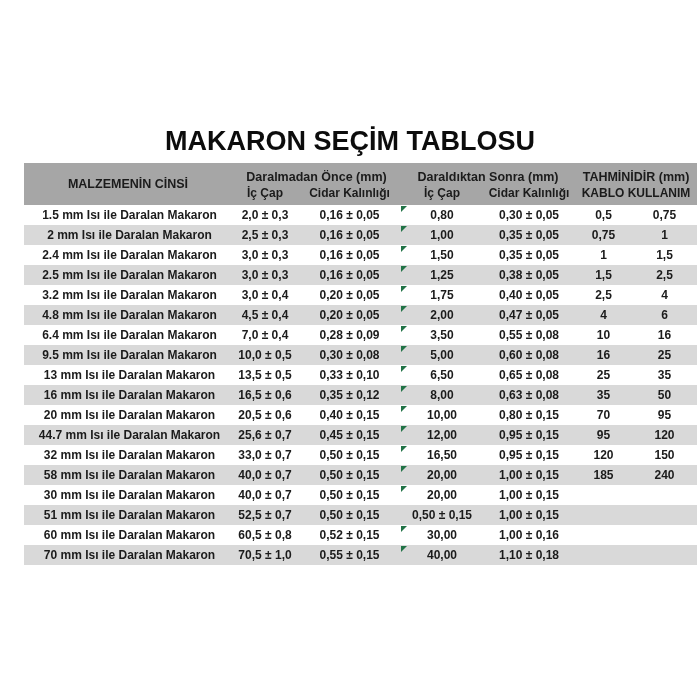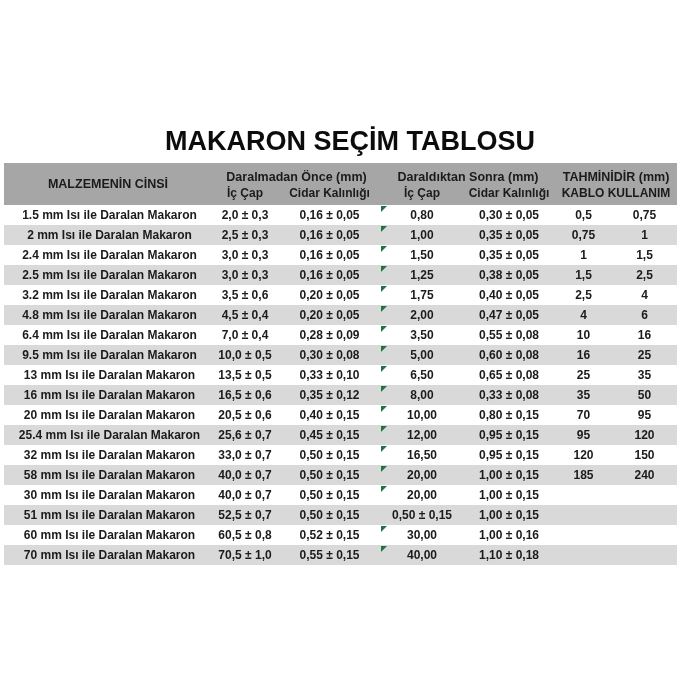--- a/index.html
+++ b/index.html
@@ -13,21 +13,21 @@
   body{
     width:700px;height:700px;background:#ffffff;position:relative;
     font-family:"Liberation Sans","DejaVu Sans",sans-serif;overflow:hidden;
   }
   .title{
     position:absolute;top:126px;left:0;width:700px;
     text-align:center;font-size:27px;font-weight:bold;color:#0c0c0c;
     letter-spacing:0px;margin:0;
   }
   table.tbl{
-    position:absolute;left:4px;top:163px;width:673px;
+    position:absolute;left:24px;top:163px;width:673px;
     border-collapse:collapse;table-layout:fixed;
   }
   .tbl th,.tbl td{
     padding:0;font-weight:bold;color:var(--text);font-size:12px;
     white-space:nowrap;overflow:hidden;
   }
   thead th{background:var(--header-bg);text-align:center;}
   tr.group-row th{height:22px;font-size:12.5px;vertical-align:bottom;padding-bottom:1px;}
   tr.group-row th.material-h{vertical-align:middle;padding-bottom:0;}
   tr.sub-row th{height:20px;vertical-align:top;padding-top:1px;}
@@ -101,21 +101,21 @@
         <td class="c1">2.5 mm Isı ile Daralan Makaron</td>
         <td>3,0 ± 0,3</td>
         <td>0,16 ± 0,05</td>
         <td><span class="flag-tri"></span>1,25</td>
         <td>0,38 ± 0,05</td>
         <td>1,5</td>
         <td>2,5</td>
       </tr>
       <tr>
         <td class="c1">3.2 mm Isı ile Daralan Makaron</td>
-        <td>3,5 ± 0,6</td>
+        <td>3,0 ± 0,4</td>
         <td>0,20 ± 0,05</td>
         <td><span class="flag-tri"></span>1,75</td>
         <td>0,40 ± 0,05</td>
         <td>2,5</td>
         <td>4</td>
       </tr>
       <tr class="stripe">
         <td class="c1">4.8 mm Isı ile Daralan Makaron</td>
         <td>4,5 ± 0,4</td>
         <td>0,20 ± 0,05</td>
@@ -149,35 +149,35 @@
         <td><span class="flag-tri"></span>6,50</td>
         <td>0,65 ± 0,08</td>
         <td>25</td>
         <td>35</td>
       </tr>
       <tr class="stripe">
         <td class="c1">16 mm Isı ile Daralan Makaron</td>
         <td>16,5 ± 0,6</td>
         <td>0,35 ± 0,12</td>
         <td><span class="flag-tri"></span>8,00</td>
-        <td>0,33 ± 0,08</td>
+        <td>0,63 ± 0,08</td>
         <td>35</td>
         <td>50</td>
       </tr>
       <tr>
         <td class="c1">20 mm Isı ile Daralan Makaron</td>
         <td>20,5 ± 0,6</td>
         <td>0,40 ± 0,15</td>
         <td><span class="flag-tri"></span>10,00</td>
         <td>0,80 ± 0,15</td>
         <td>70</td>
         <td>95</td>
       </tr>
       <tr class="stripe">
-        <td class="c1">25.4 mm Isı ile Daralan Makaron</td>
+        <td class="c1">44.7 mm Isı ile Daralan Makaron</td>
         <td>25,6 ± 0,7</td>
         <td>0,45 ± 0,15</td>
         <td><span class="flag-tri"></span>12,00</td>
         <td>0,95 ± 0,15</td>
         <td>95</td>
         <td>120</td>
       </tr>
       <tr>
         <td class="c1">32 mm Isı ile Daralan Makaron</td>
         <td>33,0 ± 0,7</td>

